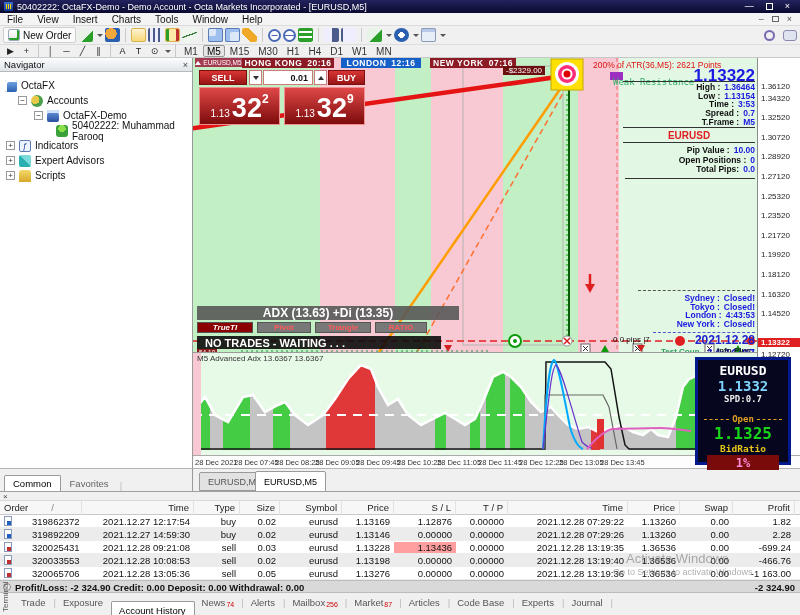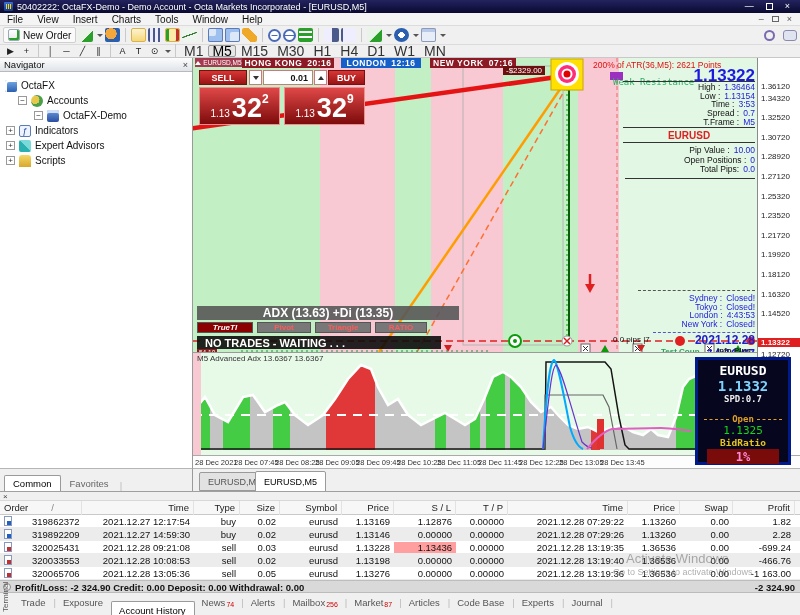--- a/index.html
+++ b/index.html
@@ -19,42 +19,42 @@
   .menubar .mi{padding:0 7px;height:13px;line-height:13px}
   .childbtns{margin-left:auto;display:flex;gap:8px;padding-right:8px;color:#555;font-size:9px;align-items:center}
   .childbox{width:7px;height:6px;border:1px solid #666}
   
   .toolbar1{left:0;top:26px;width:800px;height:19px;background:#f0f0f0;border-bottom:1px solid #dcdcdc;display:flex;align-items:center;padding:0 3px;gap:2px}
   .toolbar2{left:0;top:45px;width:800px;height:13px;background:#f0f0f0;border-bottom:1px solid #c8c8c8;display:flex;align-items:center;padding:0 3px;gap:1px;font-size:9px;color:#333}
   .tbtn{height:16px;display:flex;align-items:center;gap:3px;padding:0 4px;border:1px solid transparent;border-radius:2px;font-size:10px;color:#111}
   .icon16{width:15px;height:14px;border-radius:2px;position:relative;flex:none}
   .sep{width:1px;height:14px;background:#c9c9c9;margin:0 3px;flex:none}
   .tool{width:15px;height:12px;display:flex;align-items:center;justify-content:center;font-size:9px;color:#222}
-  .tfbtn{min-width:18px;height:12px;padding:0 3px;font-size:14px;display:flex;align-items:center;justify-content:center;color:#333;border:1px solid transparent}
+  .tfbtn{min-width:18px;height:12px;padding:0 3px;font-size:10px;display:flex;align-items:center;justify-content:center;color:#333;border:1px solid transparent}
   .tfbtn.active{background:#e6e6e6;border:1px solid #9a9a9a;border-radius:2px;color:#000}
   .dropdowncaret{width:0;height:0;border-left:3px solid transparent;border-right:3px solid transparent;border-top:3px solid #555;margin-left:2px}
   
   .nav{left:0;top:58px;width:193px;height:410px;background:#fff;border-right:1px solid #9a9a9a}
   .navhdr{height:14px;background:linear-gradient(#fdfdfd,#dfe4ea);border-bottom:1px solid #b9b9b9;font-size:9.5px;color:#111;display:flex;align-items:center;padding:0 4px}
   .navhdr .x{margin-left:auto;color:#444;font-size:9px}
   .tree{font-size:10px;color:#111;padding-top:6px}
   .trow{height:15px;display:flex;align-items:center;gap:4px}
   .expander{width:9px;height:9px;border:1px solid #999;background:#fff;font-size:8px;line-height:7px;text-align:center;color:#333;flex:none}
   .ticon{width:12px;height:12px;flex:none;border-radius:2px}
   .navtabs{left:0;top:468px;width:193px;height:23px;background:#f0f0f0;border-top:1px solid #b5b5b5;border-right:1px solid #9a9a9a;display:flex;align-items:flex-end;font-size:9.5px;color:#555;padding-left:4px}
   .navtab{padding:2px 8px;border:1px solid #9a9a9a;border-bottom:none;background:#fff;color:#000;border-radius:2px 2px 0 0;margin-bottom:0}
   .navtab.inactive{background:transparent;border-color:transparent;color:#666}
   
   .chart{left:193px;top:58px;width:564px;height:294px;overflow:hidden;background:#c2efc4}
   .band{position:absolute;top:0;height:294px}
   .chartsvg{position:absolute;left:0;top:0}
   .sessbar{position:absolute;top:0;height:10px;color:#fff;font-weight:bold;font-size:8.5px;display:flex;align-items:center;justify-content:center;gap:5px;letter-spacing:.5px}
   .minitab{position:absolute;left:2px;top:0;width:47px;height:9px;background:#a43a50;color:#fff;font-size:6.5px;display:flex;align-items:center;gap:2px;justify-content:center}
   .tri-up{width:0;height:0;border-left:3px solid transparent;border-right:3px solid transparent;border-bottom:4px solid #fff}
-  .inforow{display:flex;justify-content:flex-end;gap:4px;line-height:8.7px;font-size:8.5px;font-weight:normal}
+  .inforow{display:flex;justify-content:flex-end;gap:4px;line-height:8.7px;font-size:8.5px;font-weight:bold}
   .inforow .l{color:#101010}.inforow .v{color:#1a1ae0}
   .hline{position:absolute;height:1px;background:#333}
   .mkt .inforow .l,.mkt .inforow .v{color:#1a1ae0}
   
   .twbtn{position:absolute;background:linear-gradient(#d83535,#991414);border:1px solid #7a0f0f;color:#fff;font-weight:bold;font-size:9px;display:flex;align-items:center;justify-content:center}
   .spinbtn{position:absolute;background:#fff;border:1px solid #c97b7b;display:flex;align-items:center;justify-content:center}
   .pricebox{position:absolute;background:linear-gradient(#e04848,#7d0b0b);border:1px solid #f09090;color:#fff;display:flex;align-items:flex-end;justify-content:center;padding-bottom:2px}
   
   .adxbar{position:absolute;background:rgba(88,88,88,.9);color:#fff;font-weight:bold;display:flex;align-items:center;justify-content:center}
   .adxbtn{position:absolute;height:11px;font-size:8px;font-weight:bold;display:flex;align-items:center;justify-content:center;border:1px solid #555}
@@ -198,20 +198,24 @@
       </div>
       <div class="trow" style="padding-left:18px">
         <span class="expander">−</span>
         <span class="ticon" style="background:radial-gradient(circle at 35% 40%,#e8c84a 40%,#4aa04a 41%);border-radius:50%"></span>
         <span>Accounts</span>
       </div>
       <div class="trow" style="padding-left:34px">
         <span class="expander">−</span>
         <span class="ticon" style="background:linear-gradient(#6a9ae0,#2a4fa0);box-shadow:inset 0 3px 0 #cfe0f8"></span>
         <span>OctaFX-Demo</span>
+      </div>
+      <div class="trow" style="padding-left:56px">
+        <span class="ticon" style="background:radial-gradient(circle at 50% 30%,#8adf4a 35%,#3aa03a 36%);border-radius:3px"></span>
+        <span>50402222: Muhammad Farooq</span>
       </div>
       <div class="trow" style="padding-left:6px">
         <span class="expander">+</span>
         <span class="ticon" style="background:#eef4ff;border:1px solid #5a7ab8;color:#2a4fa0;font-size:9px;line-height:10px;text-align:center">ƒ</span>
         <span>Indicators</span>
       </div>
       <div class="trow" style="padding-left:6px">
         <span class="expander">+</span>
         <span class="ticon" style="background:linear-gradient(45deg,#2ab0b0 50%,#7adada 51%);border-radius:2px"></span>
         <span>Expert Advisors</span>
@@ -456,21 +460,21 @@
 
   <div class="abs qpanel">
     <div style="font-size:13px;font-weight:bold;margin-top:3px">EURUSD</div>
     <div style="font-size:14px;font-weight:bold;color:#7dd3fc">1.1332</div>
     <div style="font-size:9px;font-weight:bold;color:#eee">SPD:0.7</div>
     <div style="display:flex;align-items:center;gap:3px;padding:0 6px;margin-top:10px">
       <span class="qdash"></span>
       <span style="font-size:9px;font-weight:bold;color:#e0a020">Open</span>
       <span class="qdash"></span>
     </div>
-    <div style="font-size:11px;font-weight:normal;color:#17d517">1.1325</div>
+    <div style="font-size:16px;font-weight:bold;color:#17d517">1.1325</div>
     <div style="font-size:9.5px;font-weight:bold;color:#e6c619">BidRatio</div>
     <div style="margin:1px auto 0;width:72px;height:15px;background:#7a0b0b;display:flex;align-items:center;justify-content:center">
       <span style="font-size:12px;font-weight:bold;color:#ff8ad8">1%</span>
     </div>
   </div>
 
   <div class="abs axis">
     <span style="left:2px">28 Dec 2021</span>
     <span style="left:41px">28 Dec 07:45</span>
     <span style="left:82px">28 Dec 08:25</span>

